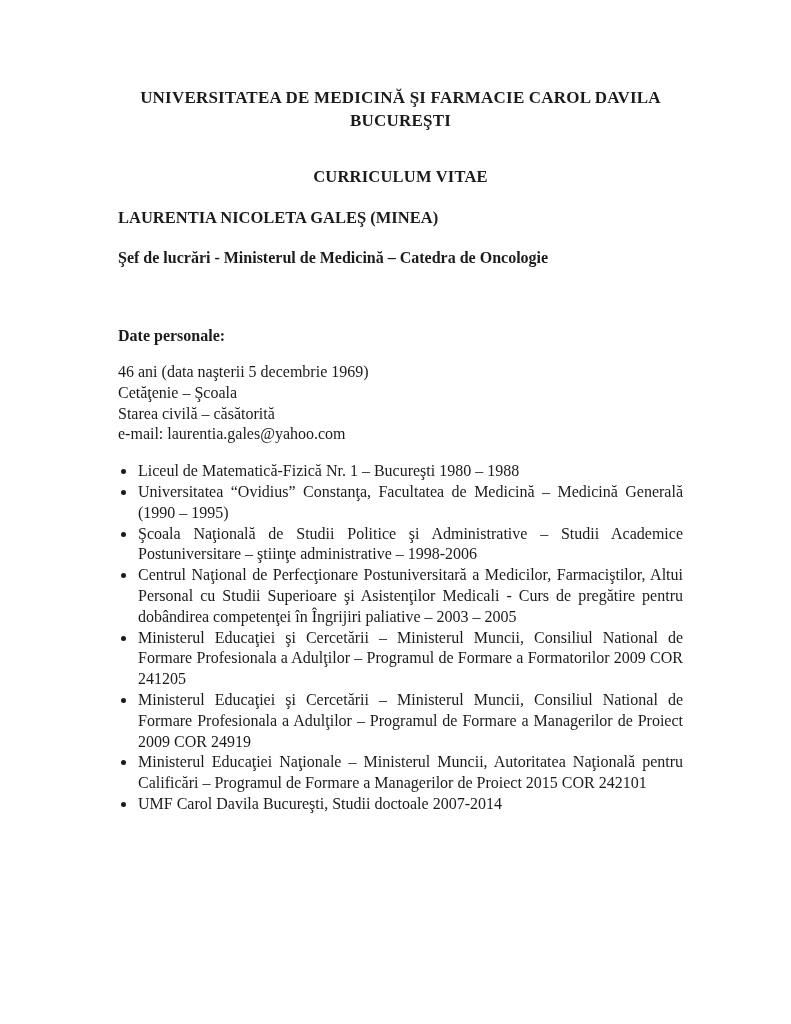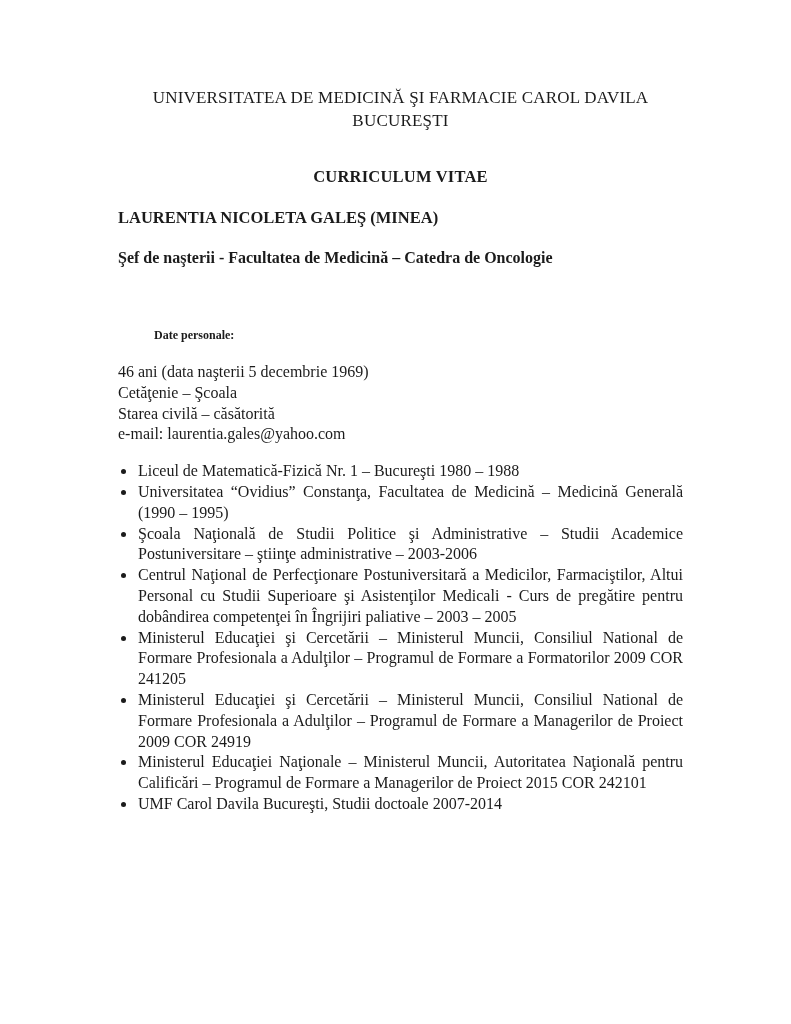--- a/index.html
+++ b/index.html
@@ -17,21 +17,21 @@
     padding: 86px 108px 0 118px;
     font-family: "Liberation Serif", "DejaVu Serif", serif;
     color: #1b1b1b;
     font-size: 16px;
     line-height: 20.8px;
     overflow: hidden;
     -webkit-font-smoothing: antialiased;
   }
   .uni-title {
     text-align: center;
-    font-weight: normal;
+    font-weight: bold;
     font-size: 17px;
     line-height: 23px;
     letter-spacing: 0.2px;
   }
   .doc-title {
     margin-top: 34px;
     text-align: center;
     font-weight: bold;
     font-size: 16.5px;
     line-height: 22px;
@@ -44,23 +44,22 @@
     line-height: 21px;
   }
   .person-role {
     margin-top: 19px;
     font-weight: bold;
     font-size: 16px;
     line-height: 21px;
   }
   .section-heading {
     font-weight: bold;
-    font-size: 12px;
+    font-size: 16px;
     line-height: 21px;
-    margin-left: 36px;
   }
   .heading-personal {
     margin-top: 57px;
   }
   .personal-lines {
     margin-top: 16px;
   }
   .personal-lines div {
     line-height: 20.8px;
   }
@@ -85,36 +84,36 @@
 
   <header>
     <div class="uni-title">UNIVERSITATEA DE MEDICINĂ ŞI FARMACIE CAROL DAVILA</div>
     <div class="uni-title">BUCUREŞTI</div>
   </header>
 
   <div class="doc-title">CURRICULUM VITAE</div>
 
   <div class="person-name">LAURENTIA NICOLETA GALEŞ (MINEA)</div>
 
-  <div class="person-role">Şef de naşterii - Facultatea de Medicină – Catedra de Oncologie</div>
+  <div class="person-role">Şef de lucrări - Ministerul de Medicină – Catedra de Oncologie</div>
 
   <div class="section-heading heading-personal">Date personale:</div>
 
   <div class="personal-lines">
     <div>46 ani (data naşterii 5 decembrie 1969)</div>
     <div>Cetăţenie – Şcoala</div>
     <div>Starea civilă – căsătorită</div>
     <div>e-mail: laurentia.gales@yahoo.com</div>
   </div>
 
 
   <ul class="studies-list">
     <li>Liceul de Matematică-Fizică Nr. 1 – Bucureşti 1980 – 1988</li>
     <li>Universitatea “Ovidius” Constanţa, Facultatea de Medicină – Medicină Generală (1990 – 1995)</li>
-    <li>Şcoala Naţională de Studii Politice şi Administrative – Studii Academice Postuniversitare – ştiinţe administrative – 2003-2006</li>
+    <li>Şcoala Naţională de Studii Politice şi Administrative – Studii Academice Postuniversitare – ştiinţe administrative – 1998-2006</li>
     <li>Centrul Naţional de Perfecţionare Postuniversitară a Medicilor, Farmaciştilor, Altui Personal cu Studii Superioare şi Asistenţilor Medicali - Curs de pregătire pentru dobândirea competenţei în Îngrijiri paliative – 2003 – 2005</li>
     <li>Ministerul Educaţiei şi Cercetării – Ministerul Muncii, Consiliul National de Formare Profesionala a Adulţilor – Programul de Formare a Formatorilor 2009 COR 241205</li>
     <li>Ministerul Educaţiei şi Cercetării – Ministerul Muncii, Consiliul National de Formare Profesionala a Adulţilor – Programul de Formare a Managerilor de Proiect 2009 COR 24919</li>
     <li>Ministerul Educaţiei Naţionale – Ministerul Muncii, Autoritatea Naţională pentru Calificări – Programul de Formare a Managerilor de Proiect 2015 COR 242101</li>
     <li>UMF Carol Davila Bucureşti, Studii doctoale 2007-2014</li>
   </ul>
 
 </div>
 
 </body></html>

